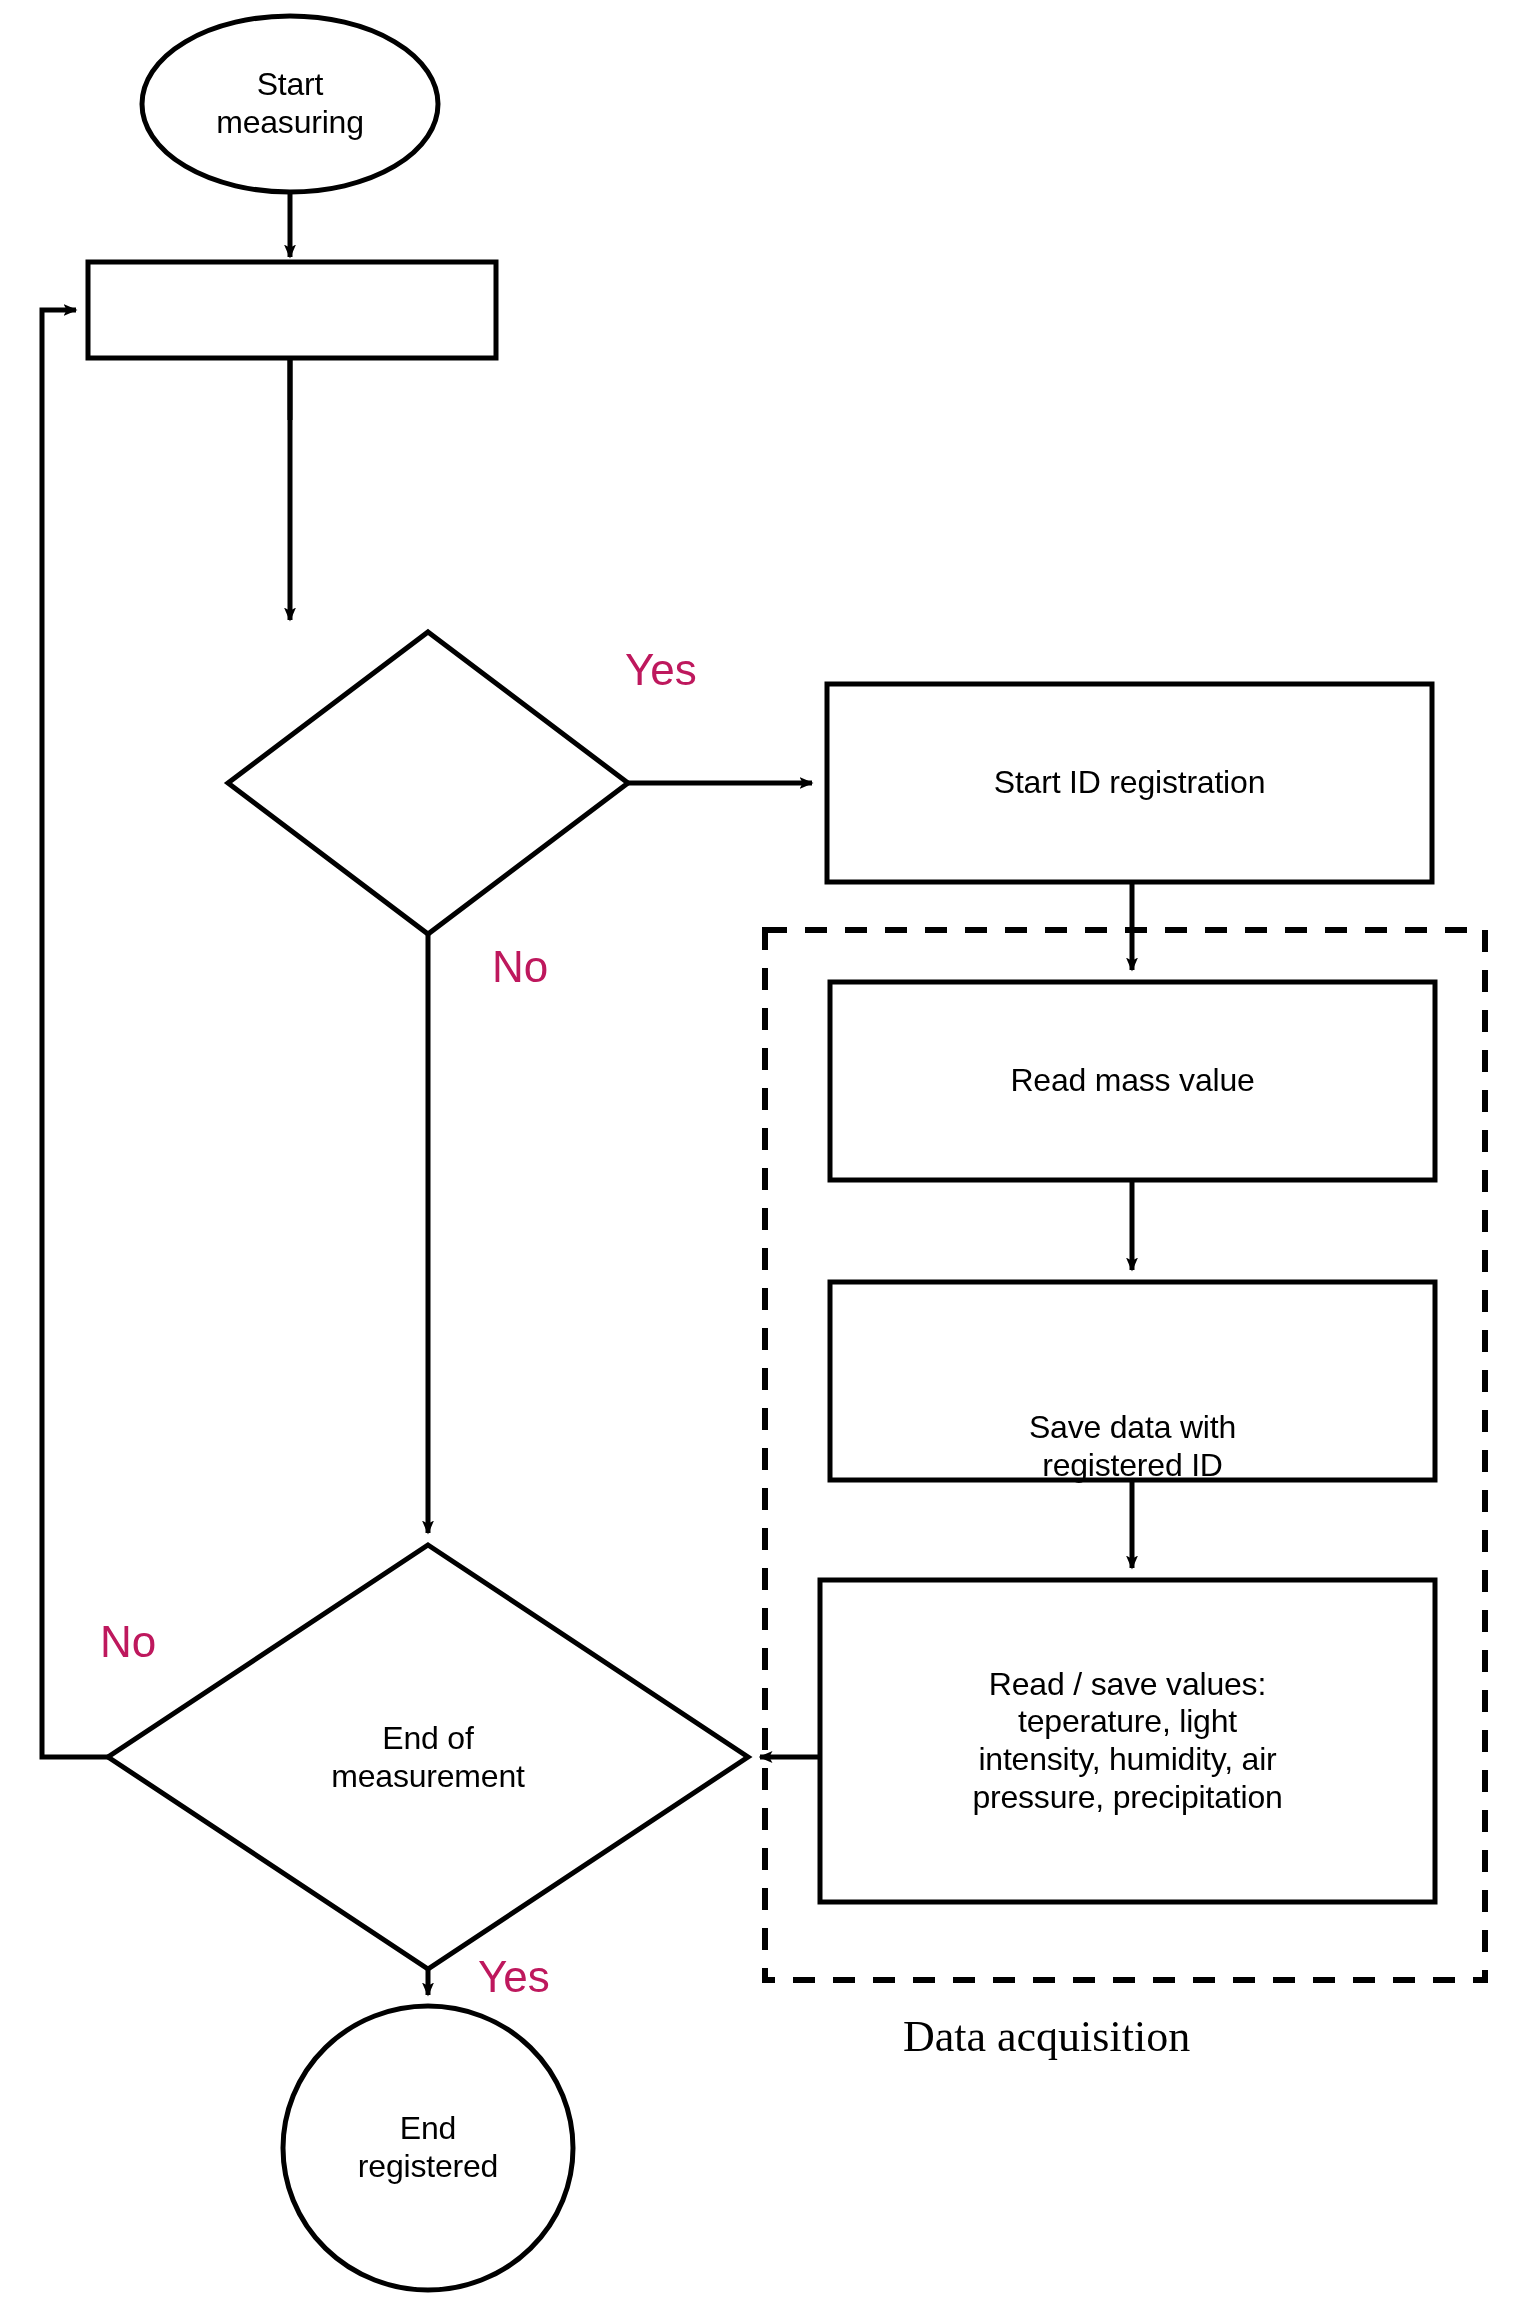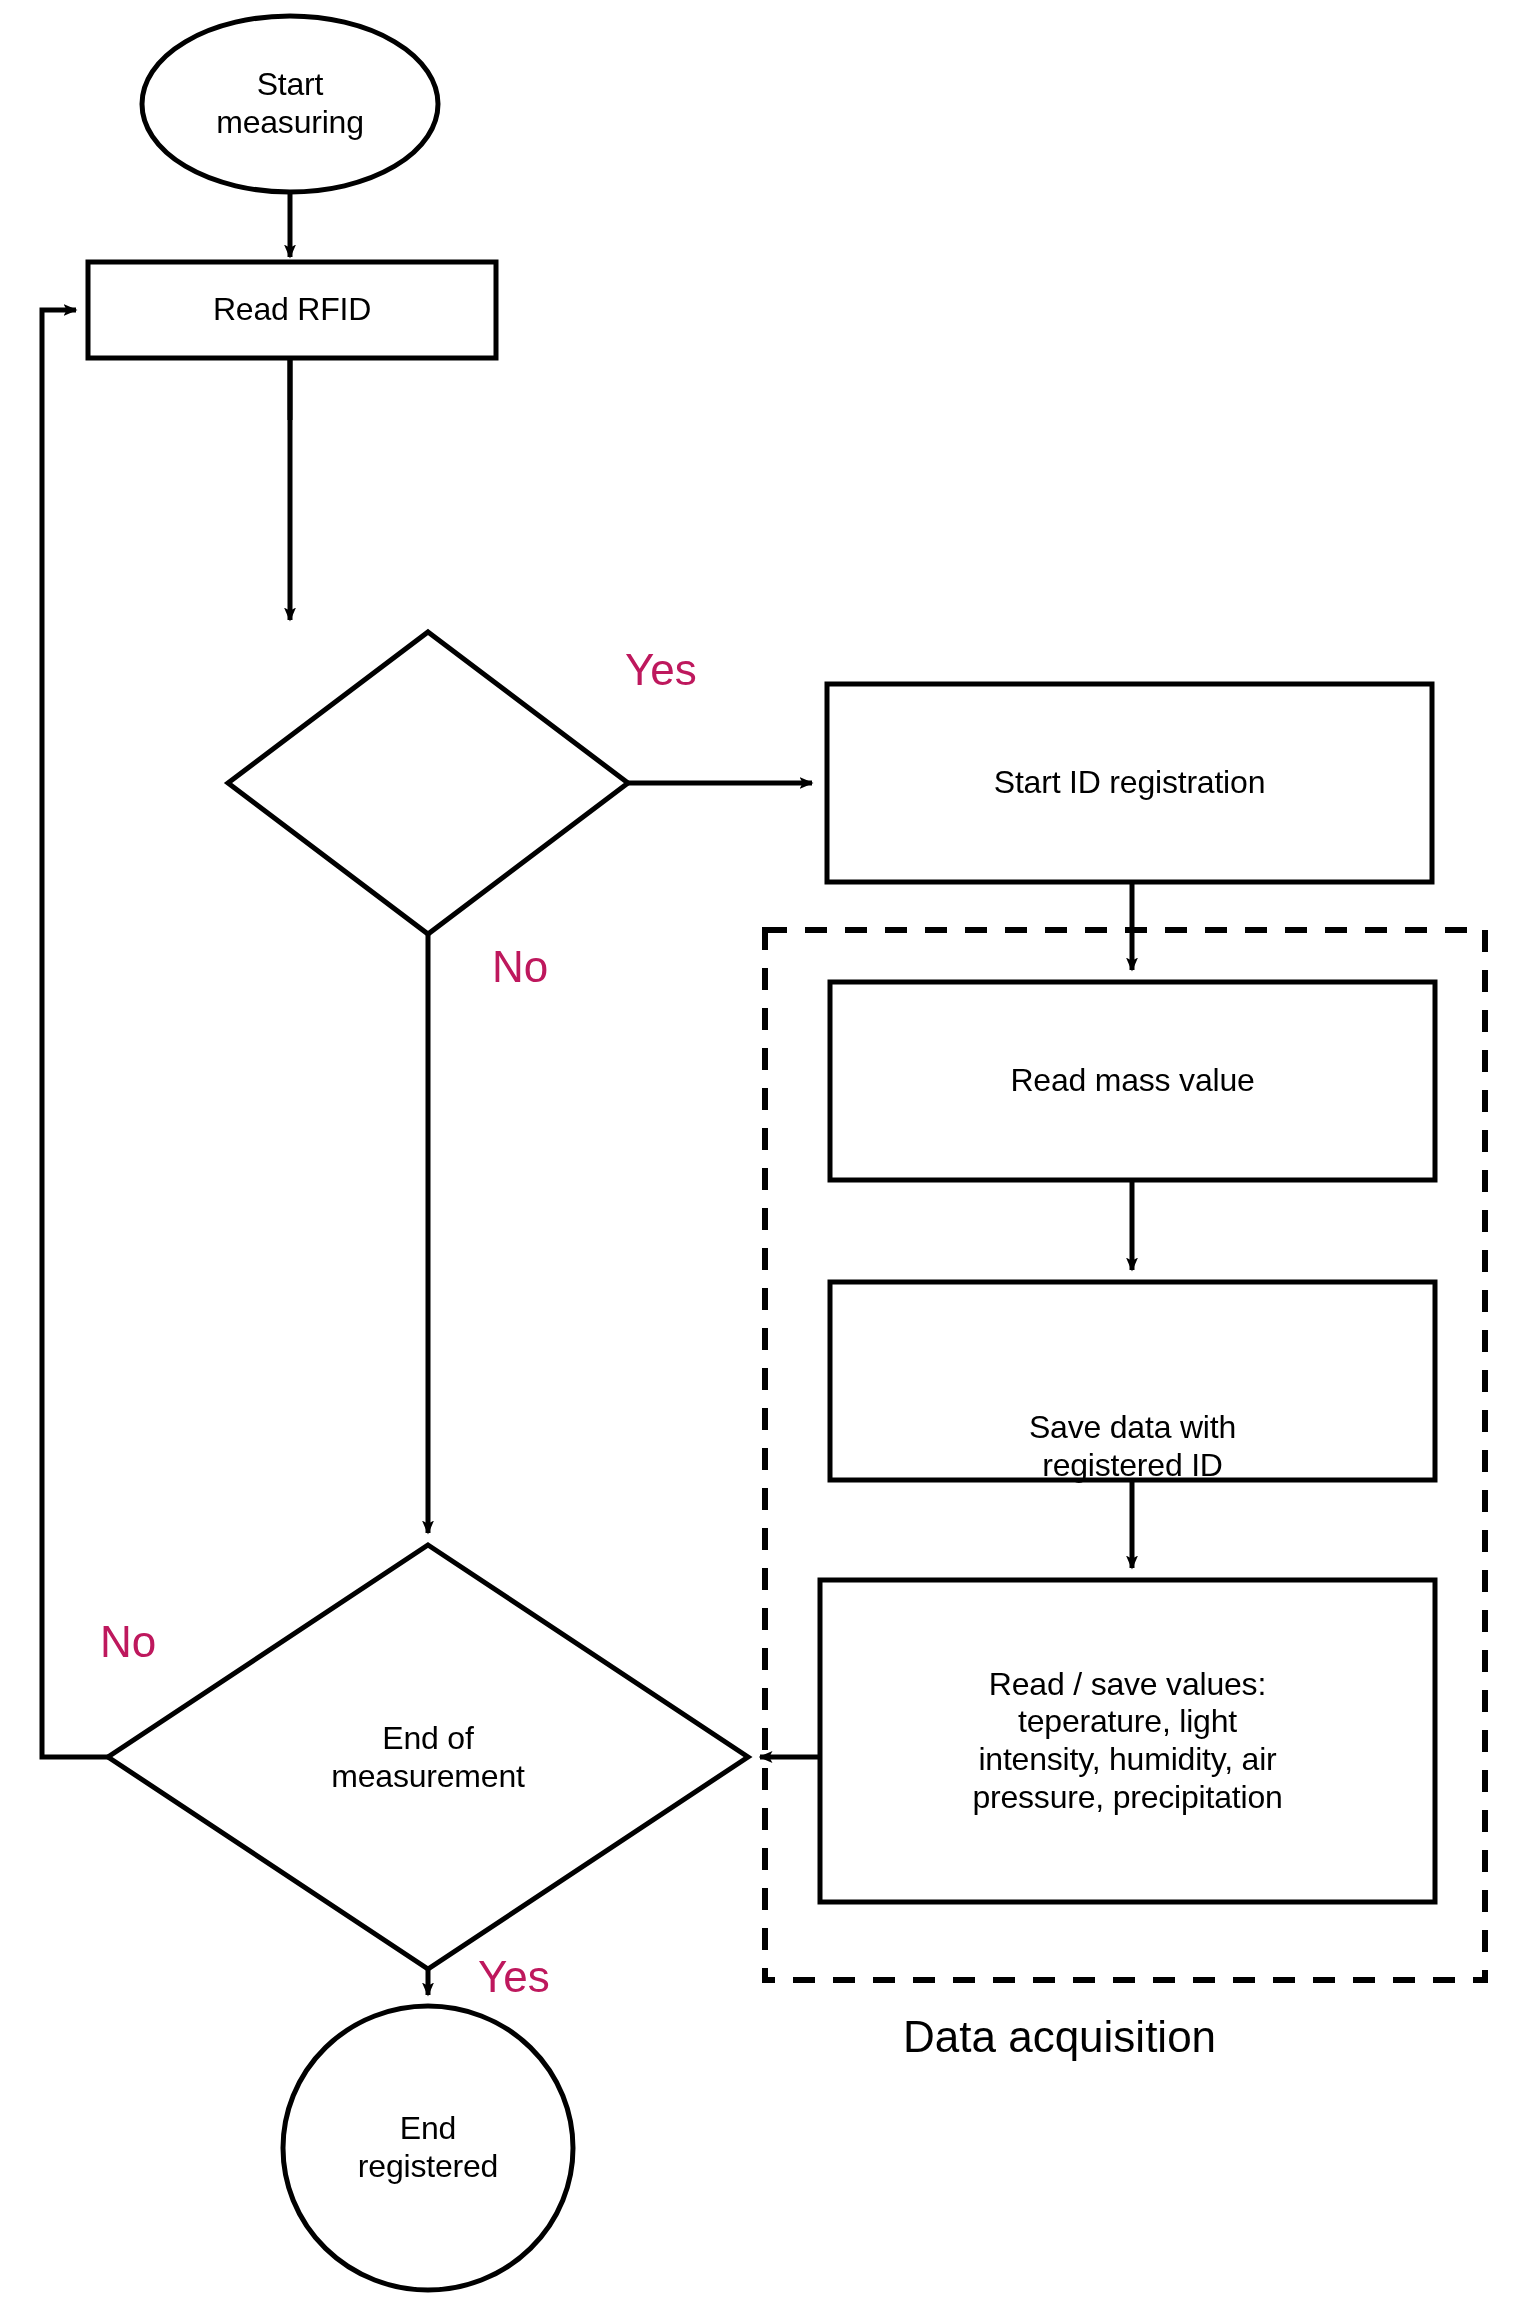--- a/index.html
+++ b/index.html
@@ -106,21 +106,20 @@
     <path d="M820,1757 L760,1757" fill="none" stroke="#000000" stroke-width="5" marker-end="url(#arrowhead)"></path>
 
     <path d="M108,1757 L42,1757 L42,310 L76,310" fill="none" stroke="#000000" stroke-width="5" marker-end="url(#arrowhead)"></path>
 
     <path d="M428,1969 L428,1995" fill="none" stroke="#000000" stroke-width="5" marker-end="url(#arrowhead)"></path>
   </svg>
 
   <div class="node-label" style="left:142px; top:16px; width:296px; height:176px;">Start
 measuring</div>
 
-  <div class="node-label" style="left:88px; top:262px; width:408px; height:96px;">Read RFID</div>
 
 
   <div class="node-label" style="left:827px; top:684px; width:605px; height:198px;">Start ID registration</div>
 
   <div class="node-label" style="left:830px; top:982px; width:605px; height:198px;">Read mass value</div>
 
   <div class="node-label" style="left:830px; top:1348px; width:605px; height:198px;">Save data with
 registered ID</div>
 
   <div class="node-label" style="left:820px; top:1580px; width:615px; height:322px;">Read / save values:
@@ -135,15 +134,15 @@
 registered</div>
 
   <div class="edge-label" style="left:625px; top:648px;">Yes</div>
 
   <div class="edge-label" style="left:492px; top:945px;">No</div>
 
   <div class="edge-label" style="left:100px; top:1620px;">No</div>
 
   <div class="edge-label" style="left:478px; top:1955px;">Yes</div>
 
-  <div class="group-caption" style="left:903px; top:2015px;">Data acquisition</div>
+  <div class="group-caption" style="left:903px; top:2015px;font-family:Liberation Serif, serif;">Data acquisition</div>
 
 </div>
 
 </body></html>

